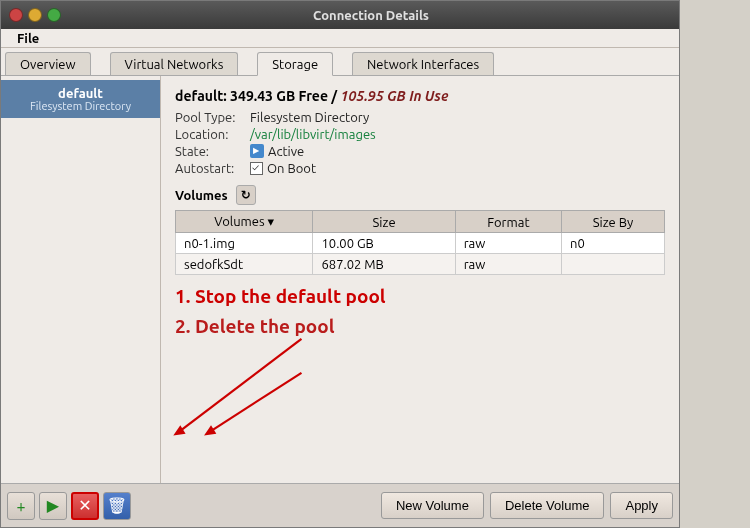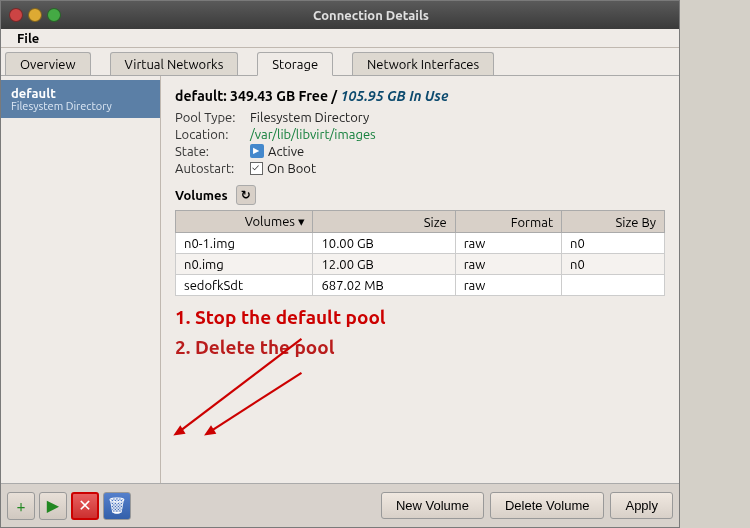--- a/index.html
+++ b/index.html
@@ -113,20 +113,21 @@
       border-right: 1px solid #c0b8b0;
       padding: 4px 0;
       flex-shrink: 0;
     }
 
     .sidebar-item {
       padding: 6px 10px;
       cursor: pointer;
       display: flex;
       flex-direction: column;
+      align-items: center;
     }
 
     .sidebar-item.selected {
       background: #5b7fa6;
       color: white;
     }
 
     .sidebar-item-name {
       font-weight: bold;
       font-size: 13px;
@@ -153,21 +154,21 @@
       font-weight: bold;
       margin-bottom: 6px;
     }
 
     .detail-title span.free {
       font-weight: bold;
     }
 
     .detail-title span.inuse {
       font-style: italic;
-      color: #0c4a6e;
+      color: #7f1d1d;
     }
 
     .detail-row {
       display: flex;
       margin-bottom: 3px;
       align-items: center;
     }
 
     .detail-label {
       width: 75px;
@@ -251,21 +252,21 @@
     .volumes-table {
       width: 100%;
       border-collapse: collapse;
       font-size: 13px;
     }
 
     .volumes-table th {
       background: #d8d0c8;
       border: 1px solid #aaa;
       padding: 3px 8px;
-      text-align: right;
+      text-align: center;
       font-weight: normal;
     }
 
     .volumes-table td {
       border: 1px solid #ccc;
       padding: 3px 8px;
       background: white;
     }
 
     .volumes-table tr:nth-child(even) td {
@@ -420,26 +421,20 @@
             </tr>
           </thead>
           <tbody id="volumes-tbody">
           <tr>
                 <td>n0-1.img</td>
                 <td>10.00 GB</td>
                 <td>raw</td>
                 <td>n0</td>
               </tr>
               <tr>
-                <td>n0.img</td>
-                <td>12.00 GB</td>
-                <td>raw</td>
-                <td>n0</td>
-              </tr>
-              <tr>
                 <td>sedofkSdt</td>
                 <td>687.02 MB</td>
                 <td>raw</td>
                 <td></td>
               </tr>
             </tbody>
         </table>
 
         <div style="position:relative; margin-top: 10px;">
           <div style="color:#cc0000; font-size:19px; font-weight:bold; margin-bottom:8px;">1. Stop the default pool</div>

